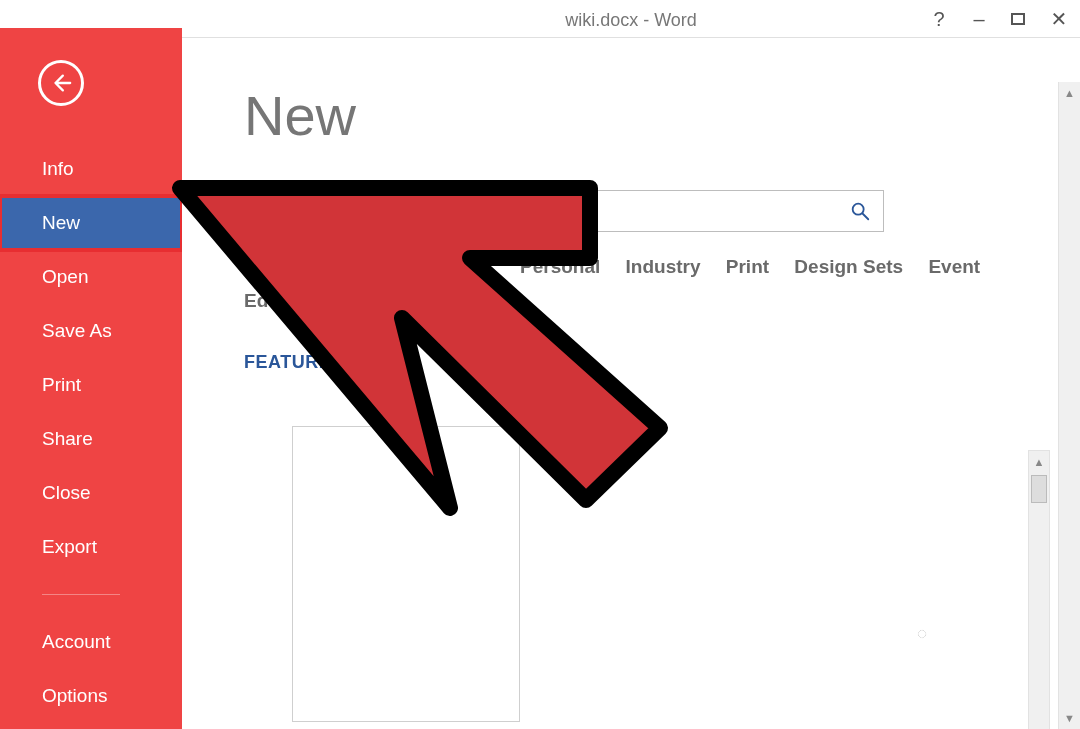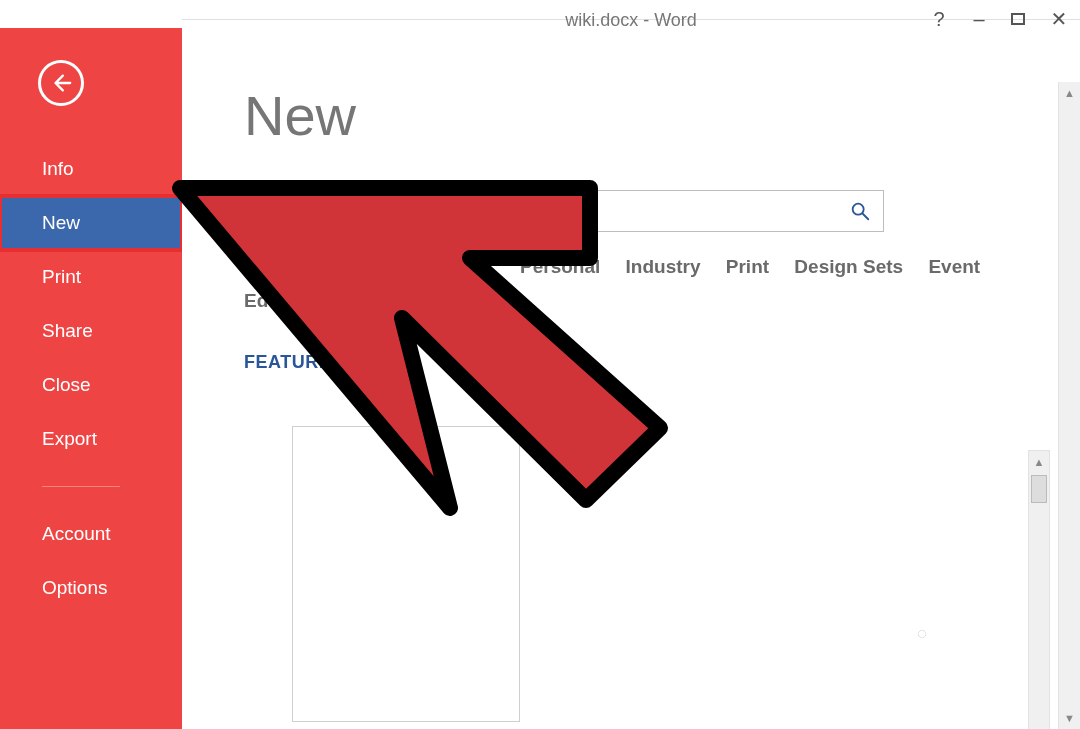--- a/index.html
+++ b/index.html
@@ -3,21 +3,21 @@
   <meta charset="utf-8">
   <style>
     * { margin: 0; padding: 0; box-sizing: border-box; }
     body { font-family: "Segoe UI", Tahoma, sans-serif; background: #fff; width: 1080px; height: 729px; overflow: hidden; position: relative; }
     
     .titlebar {
       position: absolute;
       top: 0;
       left: 182px;
       right: 0;
-      height: 20px;
+      height: 38px;
       background: #fff;
       border-bottom: 1px solid #e0e0e0;
       display: flex;
       align-items: center;
     }
     .titlebar-text {
       color: #777;
       font-size: 18px;
       position: absolute;
       left: 50%;
@@ -223,20 +223,22 @@
 
 <div class="sidebar">
   <div class="back-btn">
     <svg viewBox="0 0 24 24">
         <path d="M14 4 L6 12 L14 20 M6 12 H22" stroke="#fff" stroke-width="2.5" fill="none" stroke-linecap="round" stroke-linejoin="round"></path>
       </svg>
   </div>
   <div class="sidebar-items">
     <div class="sidebar-item"><span>Info</span></div>
     <div class="sidebar-item selected"><span>New</span></div>
+    <div class="sidebar-item"><span>Open</span></div>
+    <div class="sidebar-item"><span>Save As</span></div>
     <div class="sidebar-item"><span>Print</span></div>
     <div class="sidebar-item"><span>Share</span></div>
     <div class="sidebar-item"><span>Close</span></div>
     <div class="sidebar-item"><span>Export</span></div>
     <div class="sidebar-divider"></div>
     <div class="sidebar-item"><span>Account</span></div>
     <div class="sidebar-item"><span>Options</span></div>
   </div>
 </div>
 

